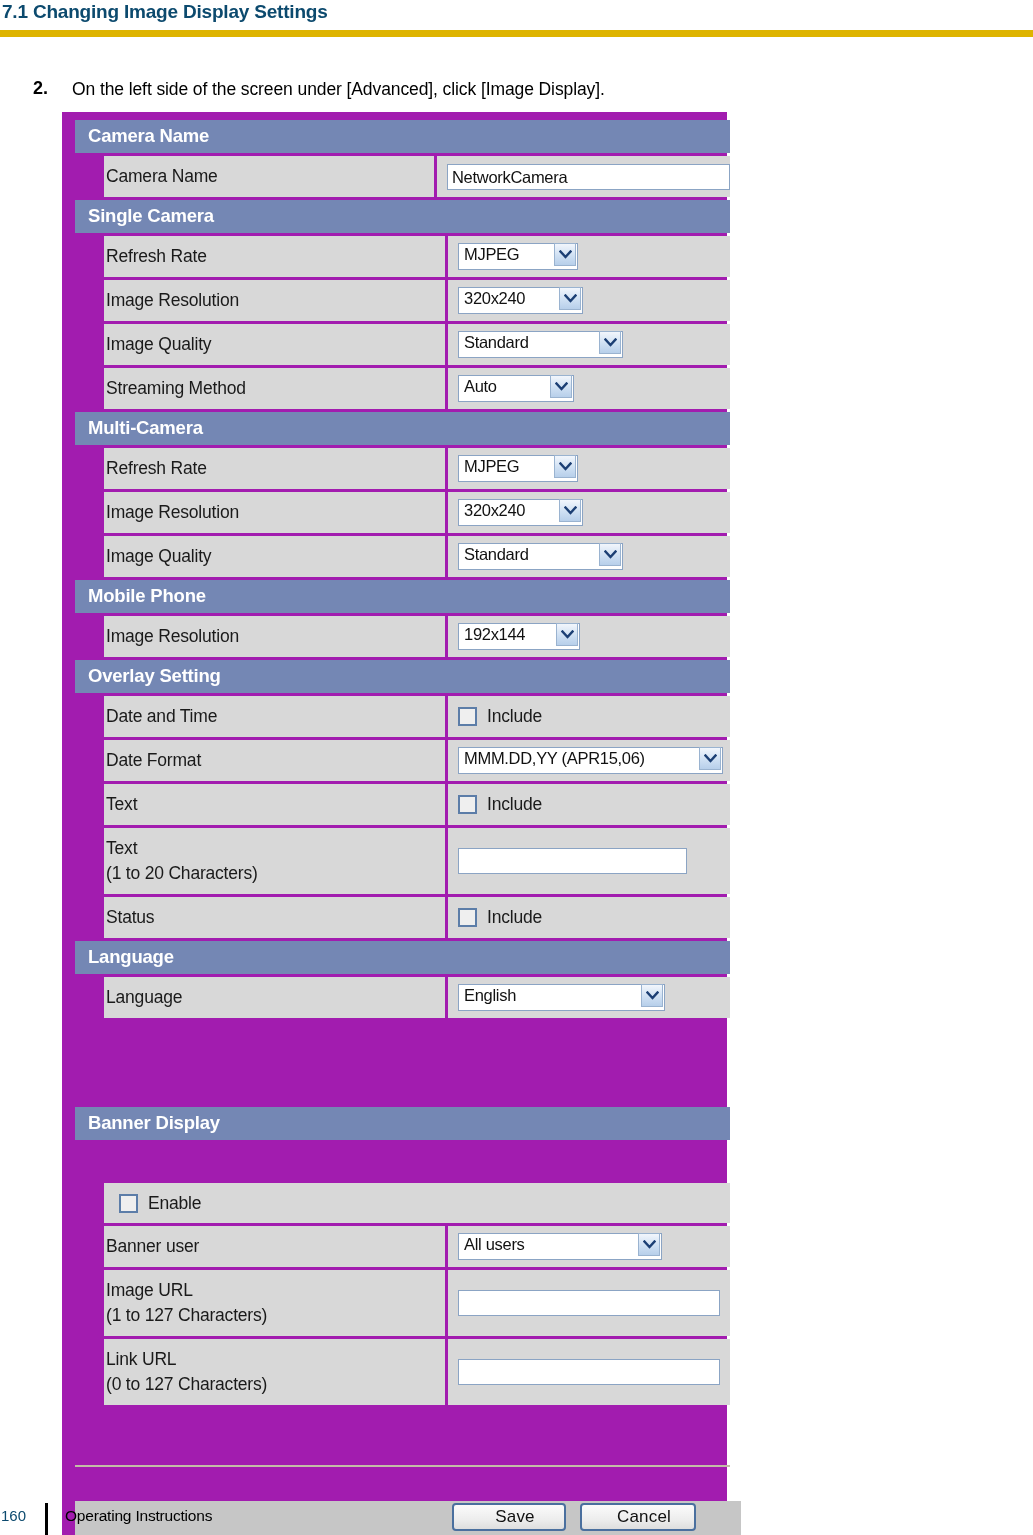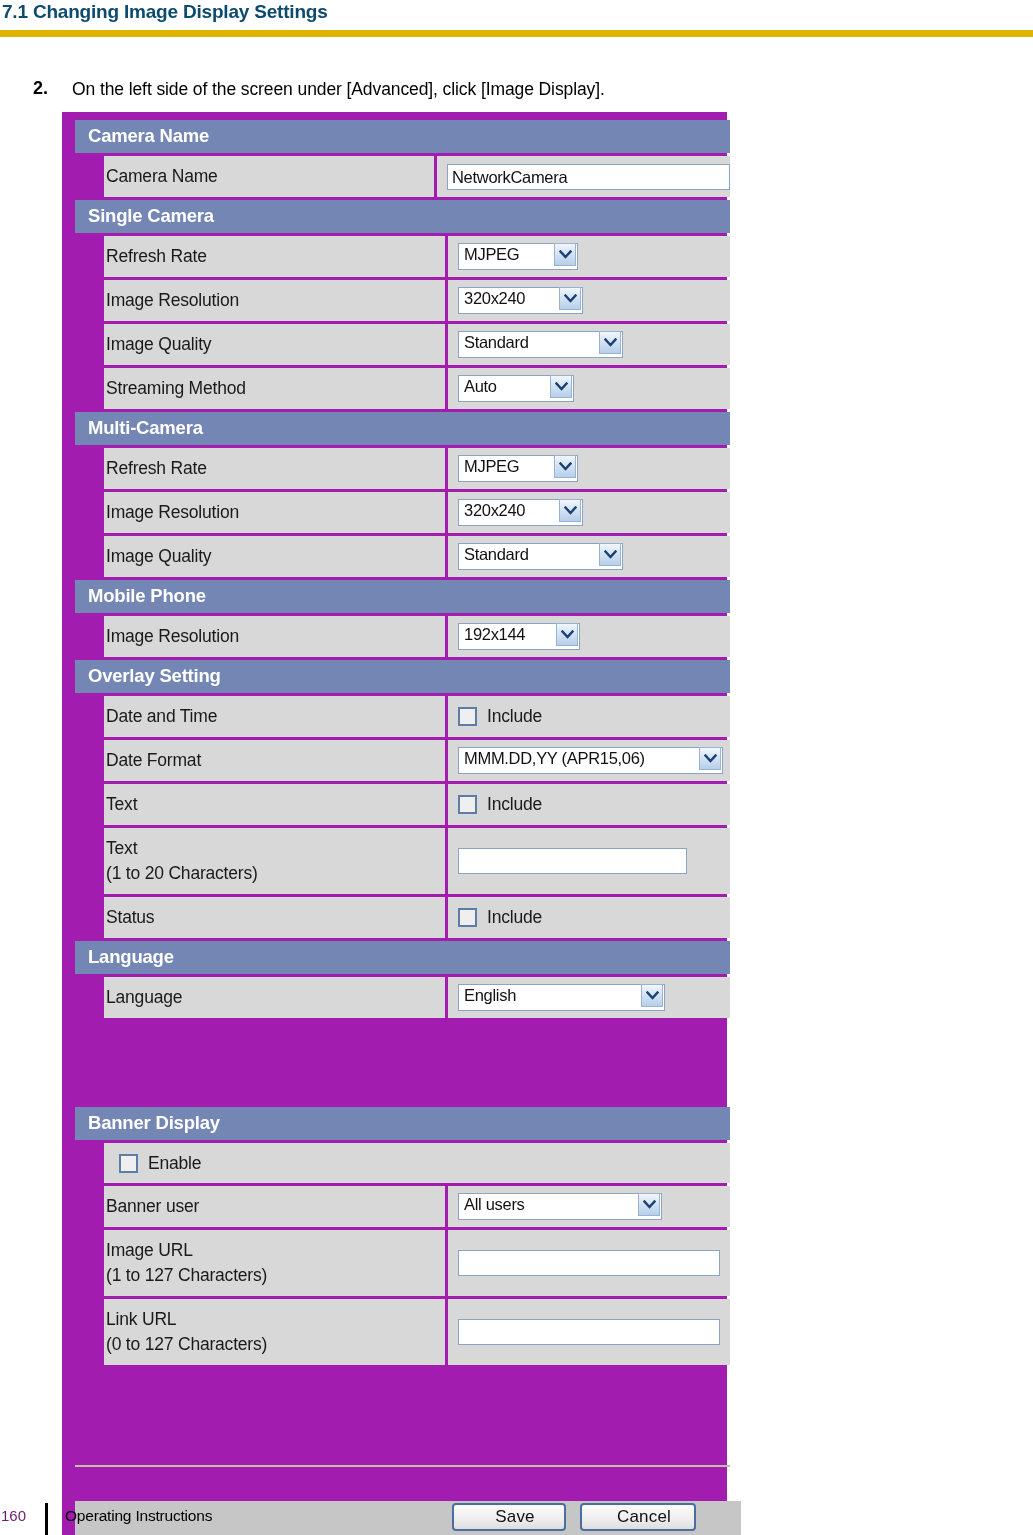--- a/index.html
+++ b/index.html
@@ -126,20 +126,21 @@
   }
   .cell-full {
     width: 626px;
     box-sizing: border-box;
     background: #d8d8d8;
     margin-left: 29px;
     display: flex;
     align-items: center;
     padding-left: 15px;
     min-height: 40px;
+    margin-top: 40px;
   }
 
   
   .txt {
     background: #ffffff;
     border: 1px solid #8ba4c4;
     height: 26px;
     box-sizing: border-box;
     font-family: "Liberation Sans", sans-serif;
     font-size: 16.5px;
@@ -260,21 +261,21 @@
     left: 0;
     top: 1503px;
     width: 1033px;
     height: 32px;
   }
   .pg-num {
     position: absolute;
     left: 1px;
     top: 4px;
     font-size: 15px;
-    color: #701a75;
+    color: #0c4a6e;
   }
   .pg-bar {
     position: absolute;
     left: 45px;
     top: 0px;
     width: 3px;
     height: 32px;
     background: #000;
   }
   .pg-label {

